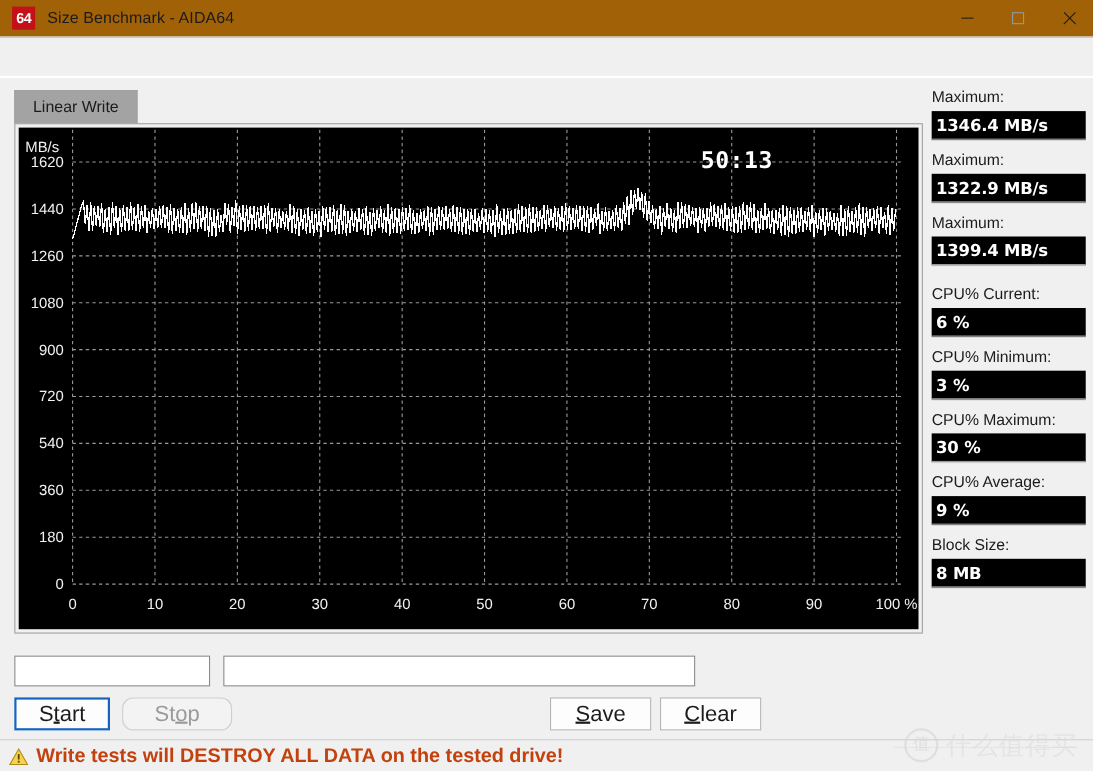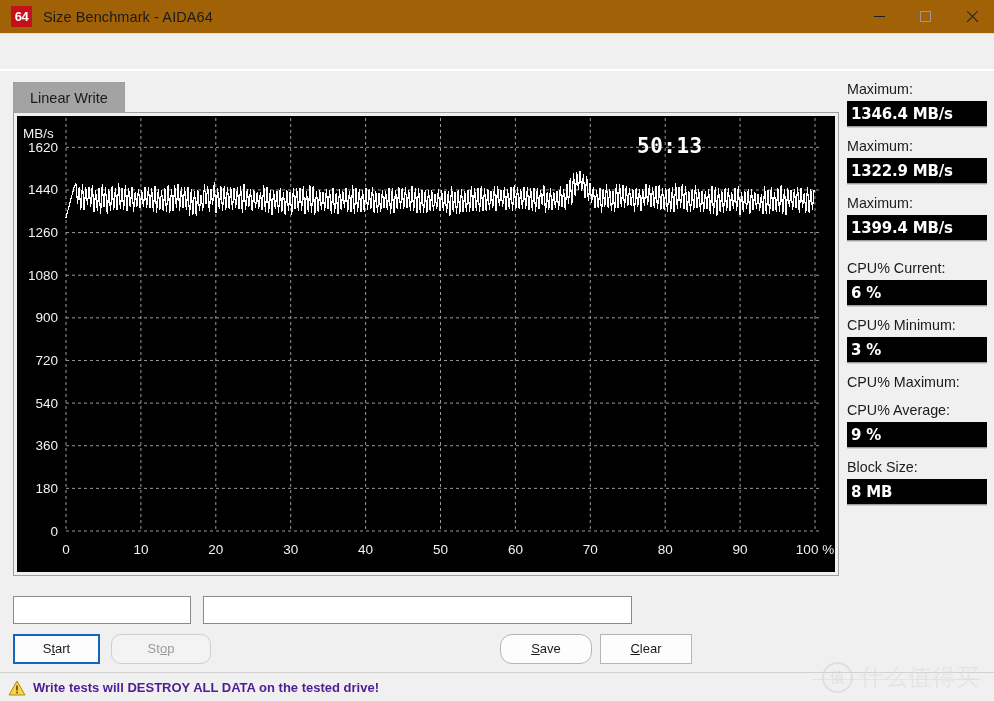--- a/index.html
+++ b/index.html
@@ -219,49 +219,49 @@
     position: absolute;
     left: 13px; top: 634px;
     width: 818px; height: 30px;
   }
   .btn {
     position: absolute;
     height: 30px;
     box-sizing: border-box;
     background: #fdfdfd;
     border: 1px solid #b5b5b5;
-    font-size: 13px;
+    font-size: 20px;
     color: #1b1b1b;
     line-height: 28px;
     text-align: center;
     cursor: default;
   }
   .btn.focused { border: 2px solid #1565c0; line-height: 26px; }
   .btn.disabled { color: #9a9a9a; background: #f3f3f3; border-color: #cfcfcf; }
   #btn-start { left: 0;   width: 87px; }
   #btn-stop  { left: 98px; width: 100px; border-radius: 10px; }
-  #btn-save  { left: 487px; width: 92px; border-radius: 12px; }
+  #btn-save  { left: 487px; width: 92px; }
   #btn-clear { left: 587px; width: 92px; }
   .mn { text-decoration: underline; }
 
   
   .warnbar {
     position: absolute;
     left: 0; top: 672px;
     width: 994px; height: 29px;
     background: #f0f0f0;
     border-top: 1px solid #d2d2d2;
     display: flex;
     align-items: center;
   }
   .warn-icon { width: 18px; height: 16px; margin-left: 8px; margin-right: 7px; }
   .warn-text {
-    font-size: 13px;
+    font-size: 18px;
     font-weight: bold;
-    color: #4c1d95;
+    color: #c2410c;
     text-align: right;
   }
 
   
   .watermark {
     position: absolute;
     right: 14px; bottom: 8px;
     display: flex;
     align-items: center;
     opacity: 0.55;
@@ -414,20 +414,21 @@
       <div class="stat-block gap">
         <div class="stat-label">CPU% Current:</div>
         <div class="stat-value">6 %</div>
       </div>
       <div class="stat-block">
         <div class="stat-label">CPU% Minimum:</div>
         <div class="stat-value">3 %</div>
       </div>
       <div class="stat-block">
         <div class="stat-label">CPU% Maximum:</div>
+        <div class="stat-value">30 %</div>
       </div>
       <div class="stat-block">
         <div class="stat-label">CPU% Average:</div>
         <div class="stat-value">9 %</div>
       </div>
       <div class="stat-block">
         <div class="stat-label">Block Size:</div>
         <div class="stat-value">8 MB</div>
       </div>
     </div>

